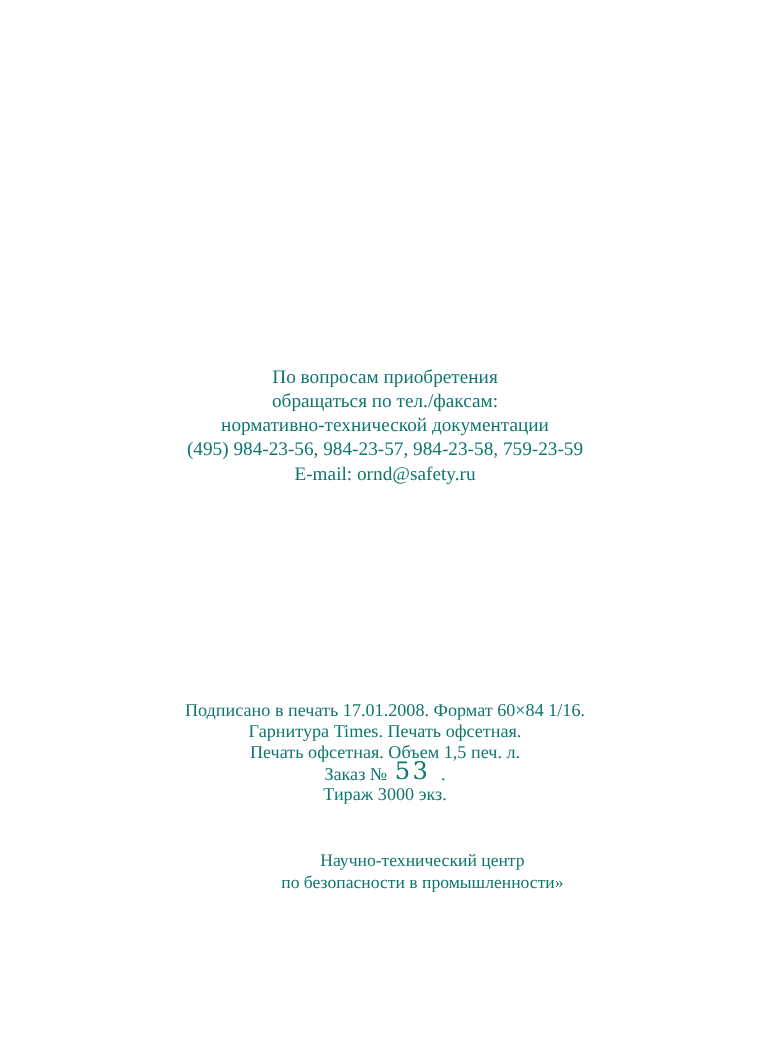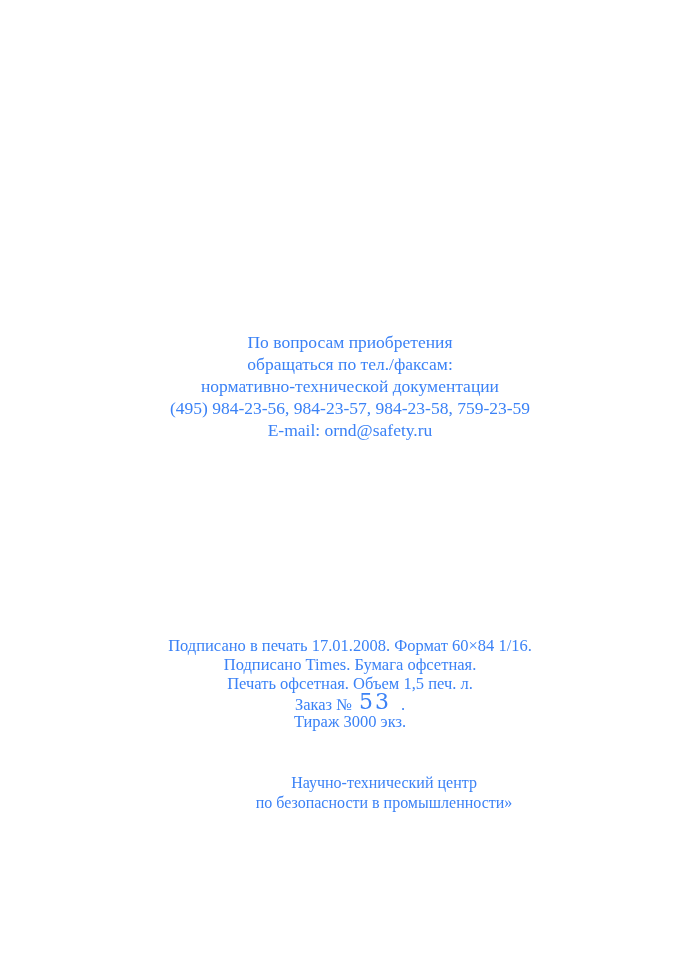--- a/index.html
+++ b/index.html
@@ -7,21 +7,21 @@
     padding: 0;
     background: #ffffff;
   }
   .page {
     position: relative;
     width: 700px;
     height: 959px;
     background: #ffffff;
     overflow: hidden;
     font-family: "Liberation Serif", serif;
-    color: #3b82f6;
+    color: #0f766e;
   }
   .block {
     position: absolute;
     left: 0;
     width: 100%;
     text-align: center;
   }
   .line { white-space: nowrap; }
 
   .contact-block {
@@ -66,21 +66,21 @@
   <div class="block contact-block">
     <div class="line">По вопросам приобретения</div>
     <div class="line">обращаться по тел./факсам:</div>
     <div class="line">нормативно-технической документации</div>
     <div class="line">(495) 984-23-56, 984-23-57, 984-23-58, 759-23-59</div>
     <div class="line">E-mail: ornd@safety.ru</div>
   </div>
 
   <div class="block imprint-block">
     <div class="line">Подписано в печать 17.01.2008. Формат 60×84 1/16.</div>
-    <div class="line">Подписано Times. Бумага офсетная.</div>
+    <div class="line">Гарнитура Times. Печать офсетная.</div>
     <div class="line">Печать офсетная. Объем 1,5 печ. л.</div>
     <div class="line order-line">
       <span>Заказ №</span><span class="handwritten">53</span><span>.</span>
     </div>
     <div class="line">Тираж 3000 экз.</div>
   </div>
 
   <div class="block publisher-block">
     <div class="line">Научно-технический центр</div>
     <div class="line">по безопасности в промышленности»</div>

